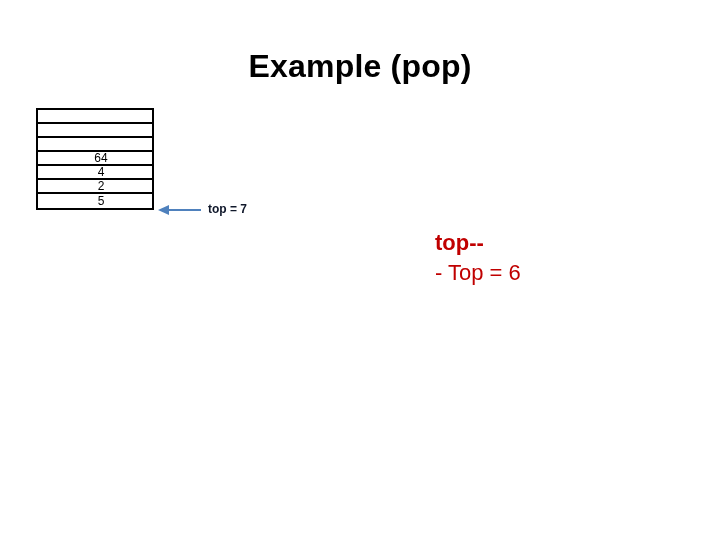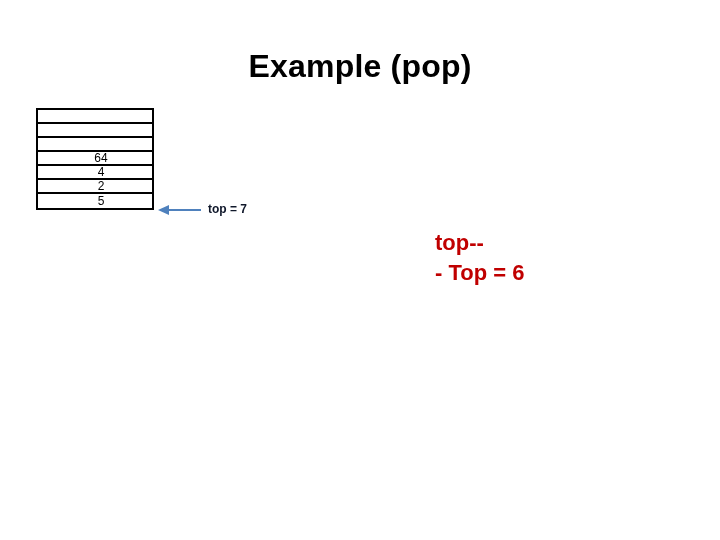--- a/index.html
+++ b/index.html
@@ -74,21 +74,21 @@
     font-size: 22px;
     color: #c00000;
     line-height: 30px;
     white-space: nowrap;
     margin-left: 47px;
   }
   #note .line1 {
     font-weight: bold;
   }
   #note .line2 {
-    font-weight: bold;
+    font-weight: normal;
     text-align: center;
   }
 </style>
 </head>
 <body>
 
 <div id="title">Example (pop)</div>
 
 <div id="stack">
   <div class="cell empty"></div>

